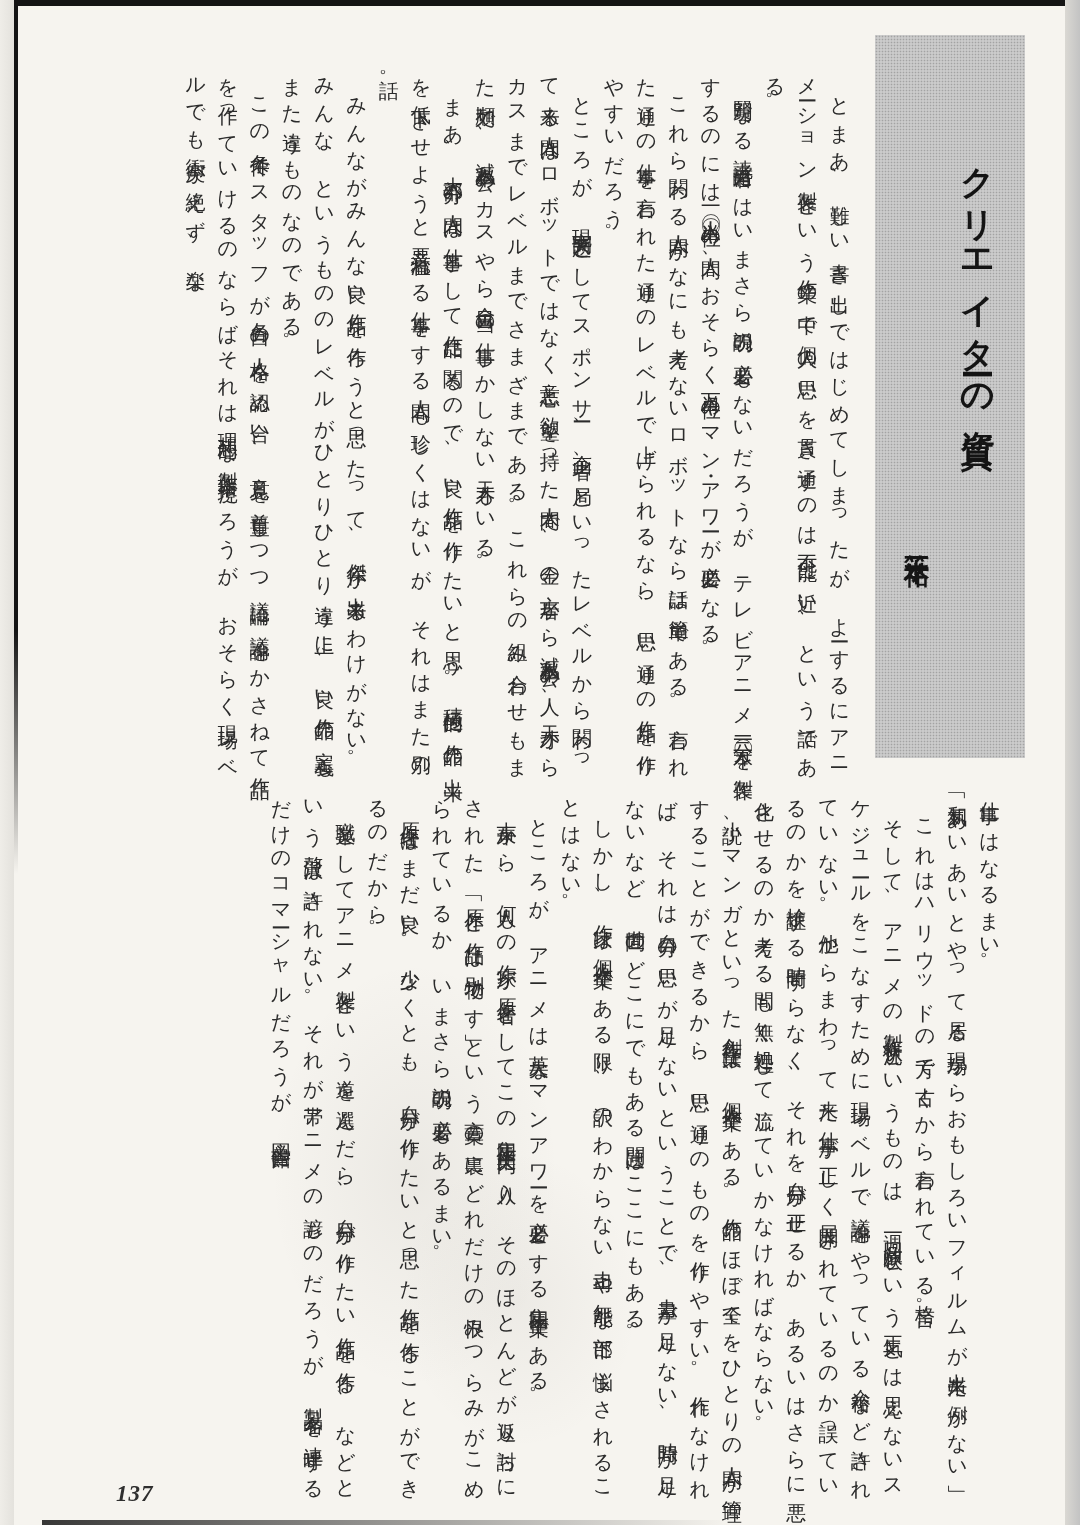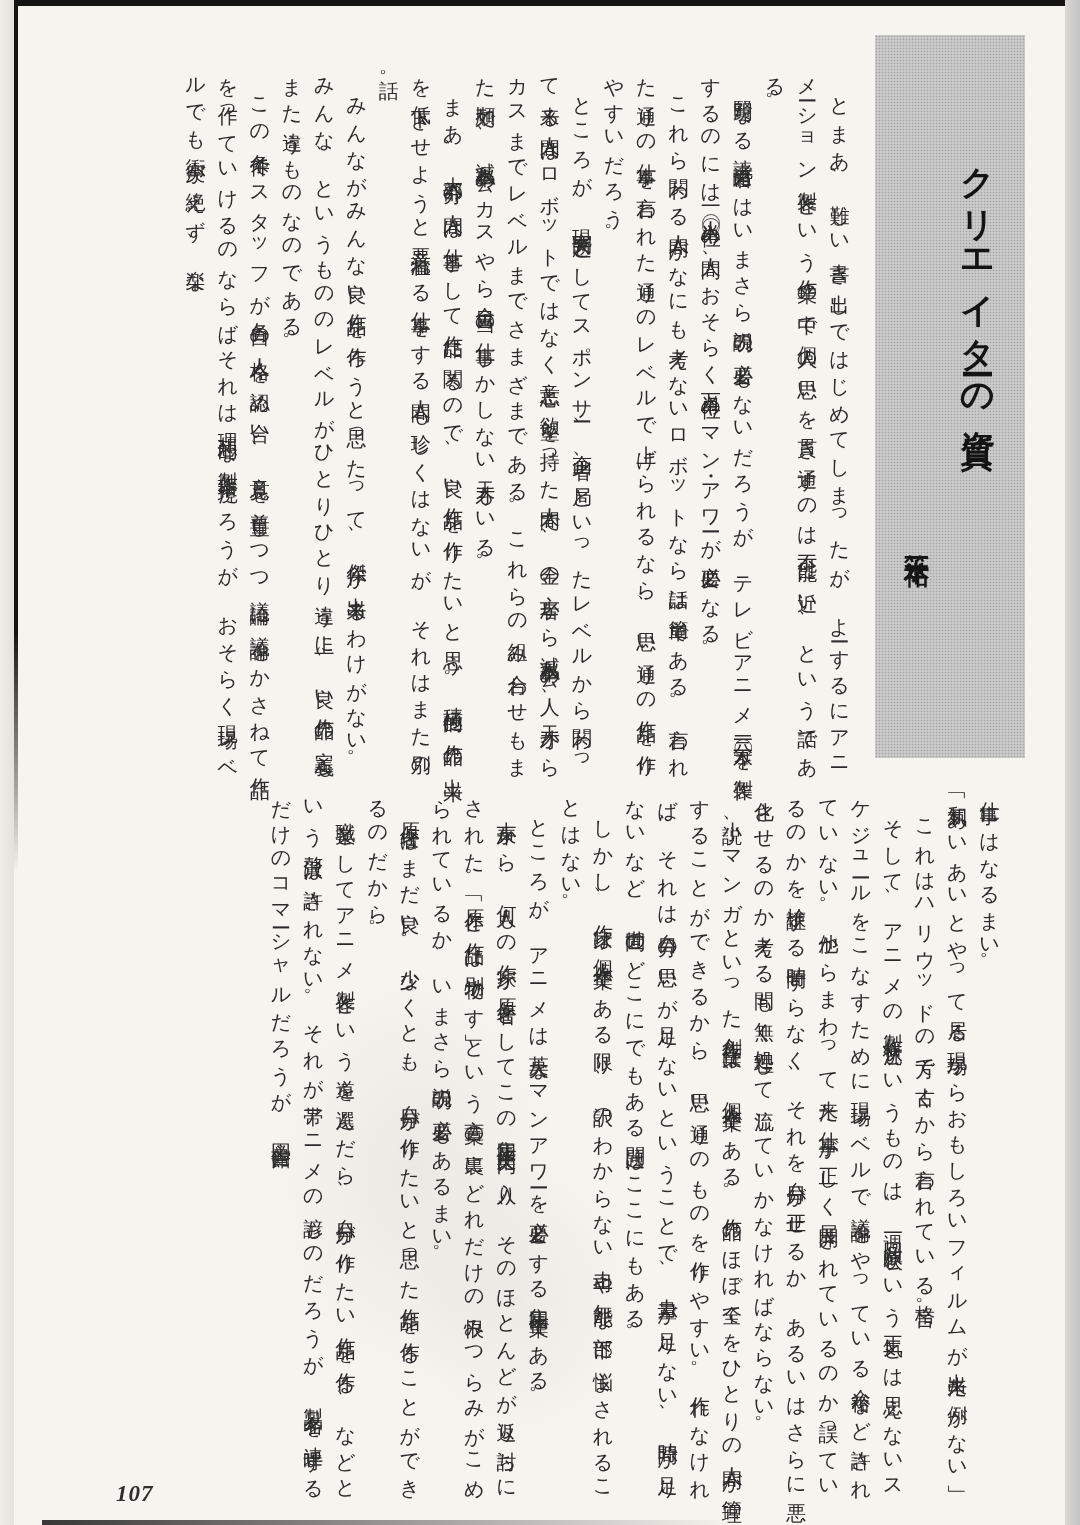--- a/index.html
+++ b/index.html
@@ -103,15 +103,15 @@
     <p>これはハリウッドの方で古くから言われている格言。</p>
     <p>そして、アニメの製作状況というものは、週一回放映という正気とは思えないスケジュールをこなすために現場レベルで議論をやっている余裕など許されていない。他からまわって来た仕事が正しく展開されているのか誤っているのかを検証する時間すらなく、それを自分が正せるか、あるいはさらに悪化させるのか考える間も無く処理して流していかなければならない。</p>
     <p>小説、マンガといった創作作業は、個人作業である。作品のほぼ全てをひとりの人間が管理することができるから、思い通りのものを作りやすい。作れなければ、それは自分の思いが足りないということで、力量が足りない、時間が足りないなど、世間のどこにでもある問題はここにもある。</p>
     <p>しかし、作家は個人作業である限り、訳のわからない上司や無能な部下に悩まされることはない。</p>
     <p>ところが、アニメは莫大なマンアワーを必要とする集団作業である。</p>
     <p>古来から、何人もの作家が原作者としてこの集団作業内に入り、そのほとんどが返り討ちにされた。「原作と作品は別物です」という言葉の裏にどれだけの恨みつらみがこめられているか、いまさら説明の必要もあるまい。</p>
     <p>原作者はまだ良い。少なくとも、自分が作りたいと思った作品を作ることができるのだから。</p>
     <p>職業としてアニメ製作という道を選んだら、自分が作りたい作品を作る、などという贅沢は許されない。それが帯アニメの諺ものだろうが、製品名を連呼するだけのコマーシャルだろうが、図書館に</p>
   </div>
 
-  <div id="page-number">107</div>
+  <div id="page-number">137</div>
 
 </div>
 
 </body></html>

